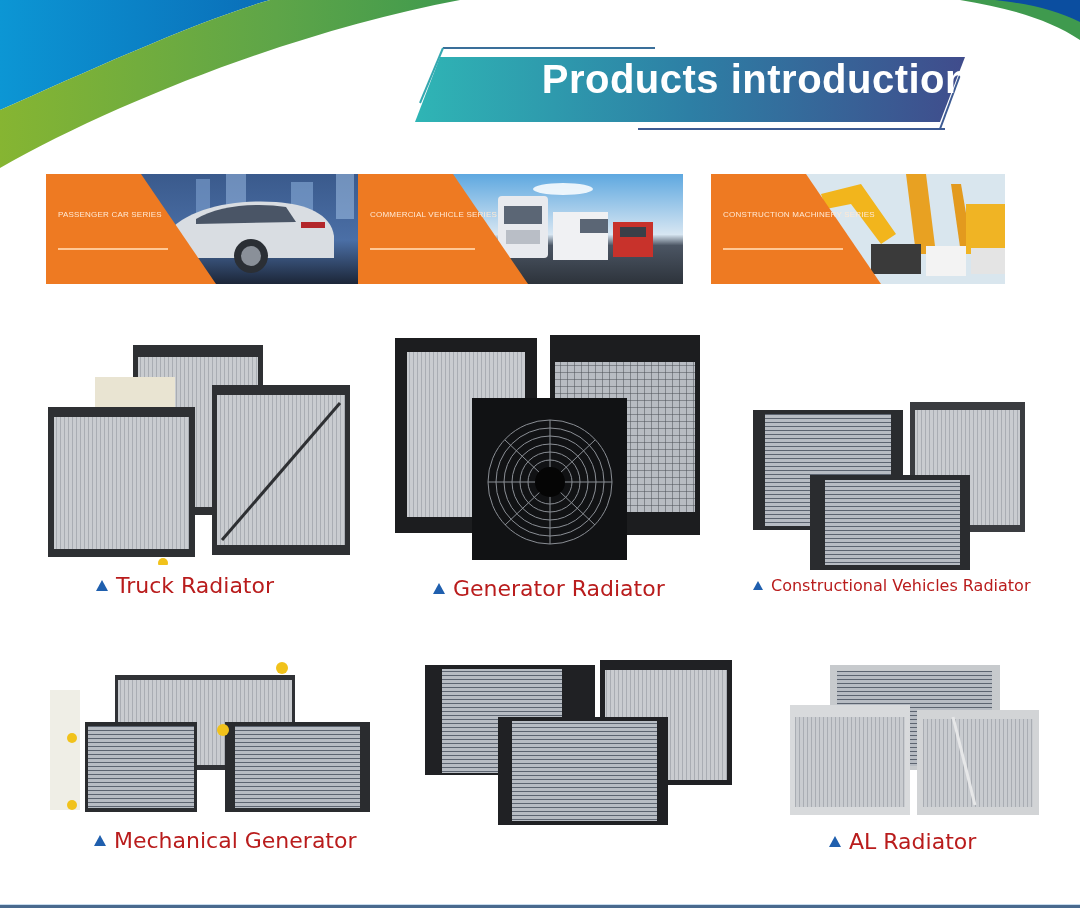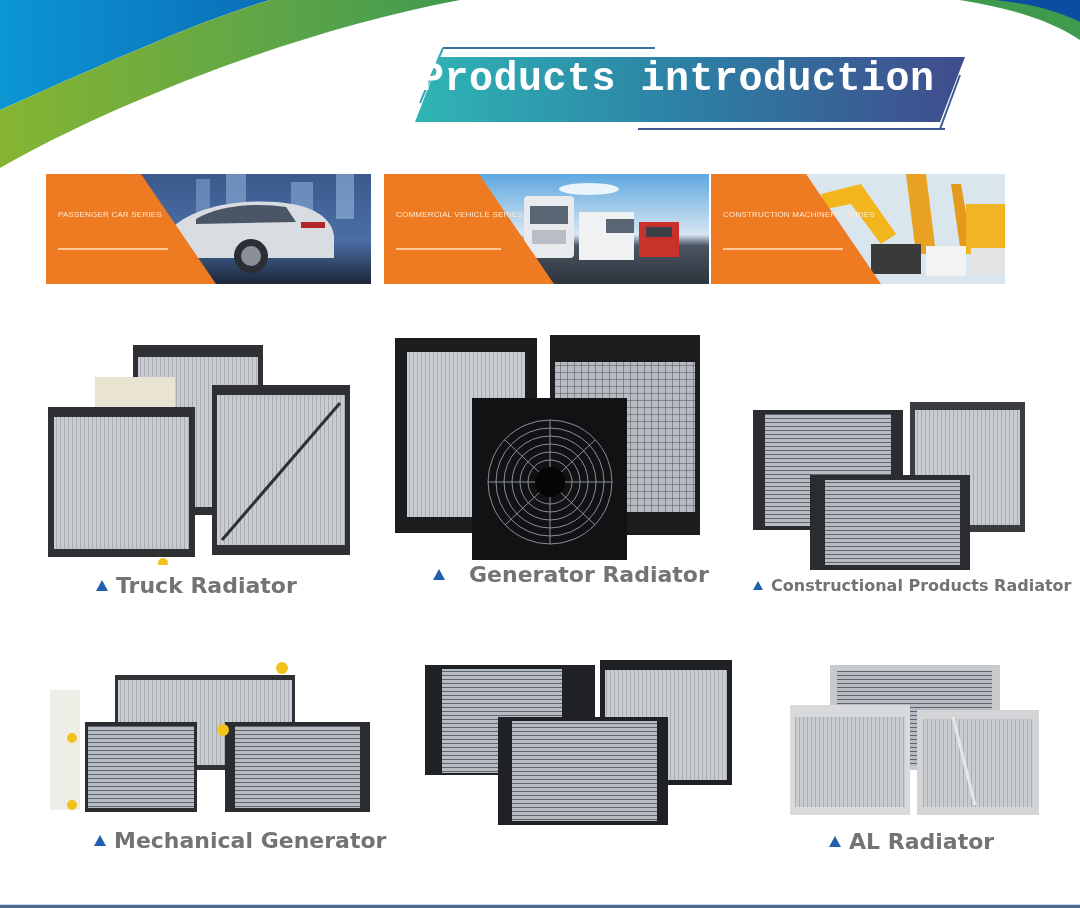--- a/index.html
+++ b/index.html
@@ -5,40 +5,40 @@
   * { box-sizing: border-box; margin: 0; padding: 0; }
   html, body { width: 1080px; height: 908px; background: #ffffff; overflow: hidden; }
   body { position: relative; font-family: "DejaVu Sans", sans-serif; }
 
   .swoosh { position: absolute; left: 0; top: 0; width: 1080px; height: 180px; }
 
   
   .title-wrap { position: absolute; left: 410px; top: 45px; width: 560px; height: 85px; }
   .title-wrap svg { position: absolute; left: 0; top: 0; }
   .title-text {
-    position: absolute; left: 0; width: 100%; top: 12px; text-align: left;
-    font-family: Liberation Mono, monospace; font-weight: bold; font-size: 40px;
+    position: absolute; left: 0; width: 100%; top: 12px; text-align: right;
+    font-family: Liberation Sans, sans-serif; font-weight: bold; font-size: 40px;
     color: #ffffff; letter-spacing: 0.5px; padding-left: 10px;
   }
 
   
   .series { position: absolute; top: 174px; height: 110px; overflow: hidden; }
   .series svg { position: absolute; left: 0; top: 0; }
   .series-label {
     position: absolute; left: 12px; top: 36px; font-family: "Liberation Sans", sans-serif;
     font-size: 8px; color: #ffe9d4; letter-spacing: 0.2px; text-transform: uppercase;
   }
   .series-line { position: absolute; left: 12px; top: 74px; height: 2px; background: #ffc896; }
 
   
   .product { position: absolute; }
   .product svg.pic { position: absolute; left: 0; top: 0; }
   .caption {
     position: absolute; white-space: nowrap; font-family: "DejaVu Sans", sans-serif;
-    font-weight: bold; color: #737373; display: flex; align-items: center;
+    font-weight: normal; color: #b91c1c; display: flex; align-items: center;
   }
   .tri {
     display: inline-block; width: 0; height: 0; border-left: 6px solid transparent;
     border-right: 6px solid transparent; border-bottom: 11px solid #1f5fae; margin-right: 8px;
   }
   .bottom-bar { position: absolute; left: 0; top: 905px; width: 1080px; height: 3px; background: #4a6a8e; }
   .bottom-bar-light { position: absolute; left: 0; top: 904px; width: 1080px; height: 1px; background: #c8dcee; }
 </style>
 </head>
 <body>
@@ -97,21 +97,21 @@
     <path d="M150,45 C170,32 210,28 240,33 L250,48 L150,50 Z" fill="#4a5566"></path>
     <circle cx="205" cy="82" r="17" fill="#2b2f35"></circle>
       <circle cx="205" cy="82" r="10" fill="#8a9099"></circle>
     <rect x="255" y="48" width="24" height="6" fill="#b3262a"></rect>
     <path d="M0,0 L95,0 L170,110 L0,110 Z" fill="#ee7a22"></path>
   </svg>
   <div class="series-label">PASSENGER CAR SERIES</div>
   <div class="series-line" style="width:110px;"></div>
 </div>
 
-<div class="series" style="left:384px; width:355px;">
+<div class="series" style="left:358px; width:355px;">
   <svg width="325" height="110" viewBox="0 0 325 110">
     <defs>
       <linearGradient id="gSky" x1="0" y1="0" x2="0" y2="1">
         <stop offset="0" stop-color="#5ea8e0"></stop>
           <stop offset="0.55" stop-color="#d7e6f2"></stop>
           <stop offset="0.65" stop-color="#4b5563"></stop>
           <stop offset="1" stop-color="#2d333b"></stop>
       </linearGradient>
     </defs>
     <rect width="325" height="110" fill="url(#gSky)"></rect>
@@ -194,38 +194,38 @@
       <circle cx="165" cy="152" r="38"></circle>
         <circle cx="165" cy="152" r="30"></circle>
         <circle cx="165" cy="152" r="22"></circle>
       <line x1="165" y1="90" x2="165" y2="214"></line>
         <line x1="103" y1="152" x2="227" y2="152"></line>
       <line x1="120" y1="110" x2="210" y2="195"></line>
         <line x1="210" y1="110" x2="120" y2="195"></line>
     </g>
     <circle cx="165" cy="152" r="15" fill="#050505"></circle>
   </svg>
-  <div class="caption" style="left:48px; top:232px; font-size:22px;gap:16px;">
+  <div class="caption" style="left:48px; top:246px; font-size:22px;">
     <span class="tri"></span>
     <span>Generator Radiator</span>
   </div>
 </div>
 
 <div class="product" style="left:745px; top:390px; width:300px; height:215px;">
   <svg class="pic" width="300" height="180" viewBox="0 0 300 180">
     <rect x="8" y="20" width="150" height="120" fill="#2a2c2f"></rect>
     <rect x="20" y="24" width="126" height="112" fill="url(#finsH)"></rect>
     <rect x="165" y="12" width="115" height="130" fill="#3a3c40"></rect>
     <rect x="170" y="20" width="105" height="115" fill="url(#finsV)"></rect>
     <rect x="65" y="85" width="160" height="95" fill="#2a2c2f"></rect>
     <rect x="80" y="90" width="135" height="85" fill="url(#finsH)"></rect>
   </svg>
   <div class="caption" style="left:8px; top:186px; font-size:16px;">
     <span class="tri" style="border-left-width:5px;border-right-width:5px;border-bottom-width:9px;"></span>
-    <span>Constructional Products Radiator</span>
+    <span>Constructional Vehicles Radiator</span>
   </div>
 </div>
 
 <div class="product" style="left:40px; top:650px; width:340px; height:210px;">
   <svg class="pic" width="340" height="170" viewBox="0 0 340 170">
     <rect x="75" y="25" width="180" height="95" fill="#303236"></rect>
     <rect x="78" y="30" width="174" height="85" fill="url(#finsV)"></rect>
     <circle cx="242" cy="18" r="6" fill="#f1c21b"></circle>
     <rect x="10" y="40" width="30" height="120" fill="#efeee6"></rect>
     <circle cx="32" cy="88" r="5" fill="#f1c21b"></circle>

